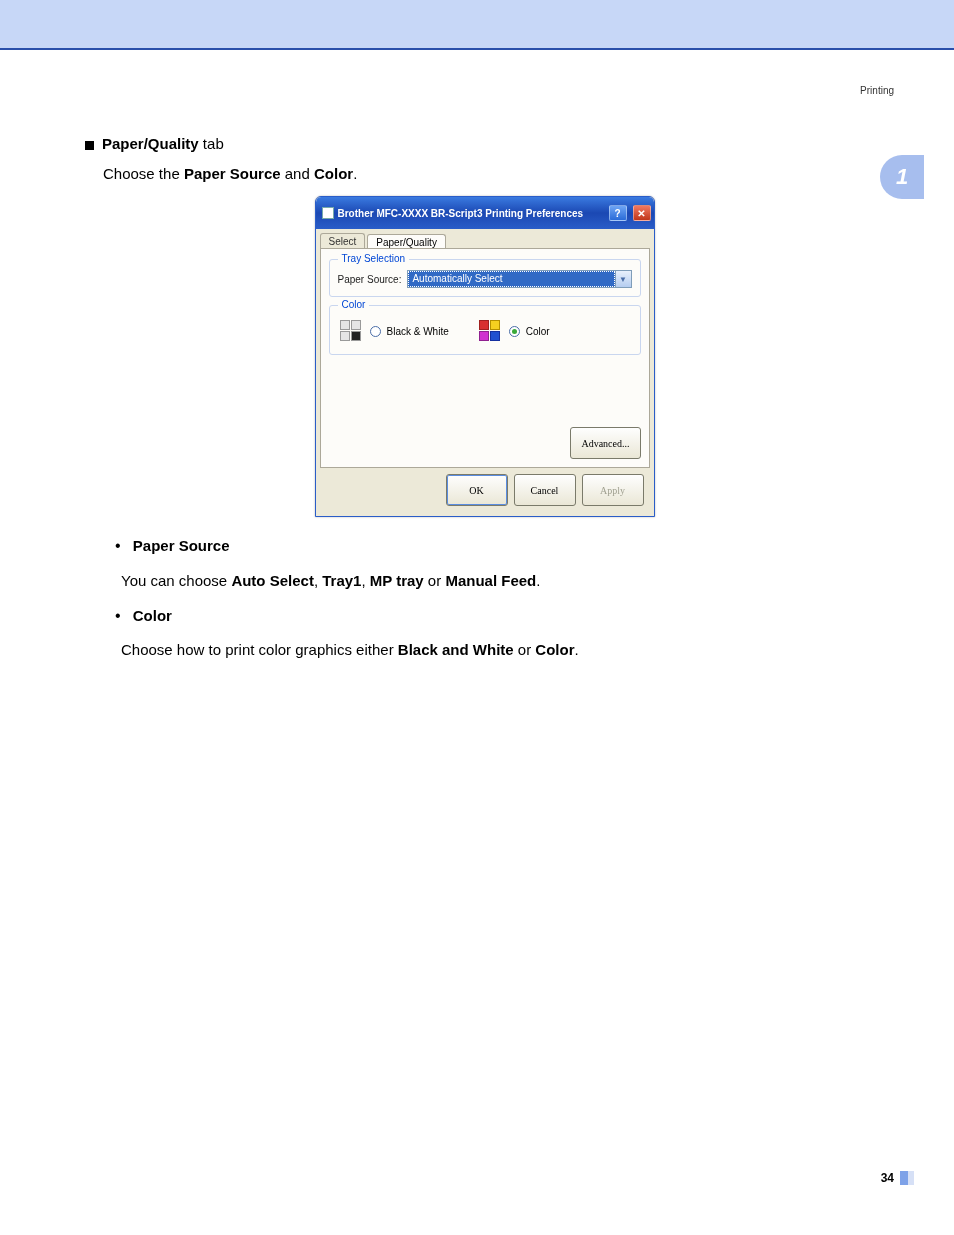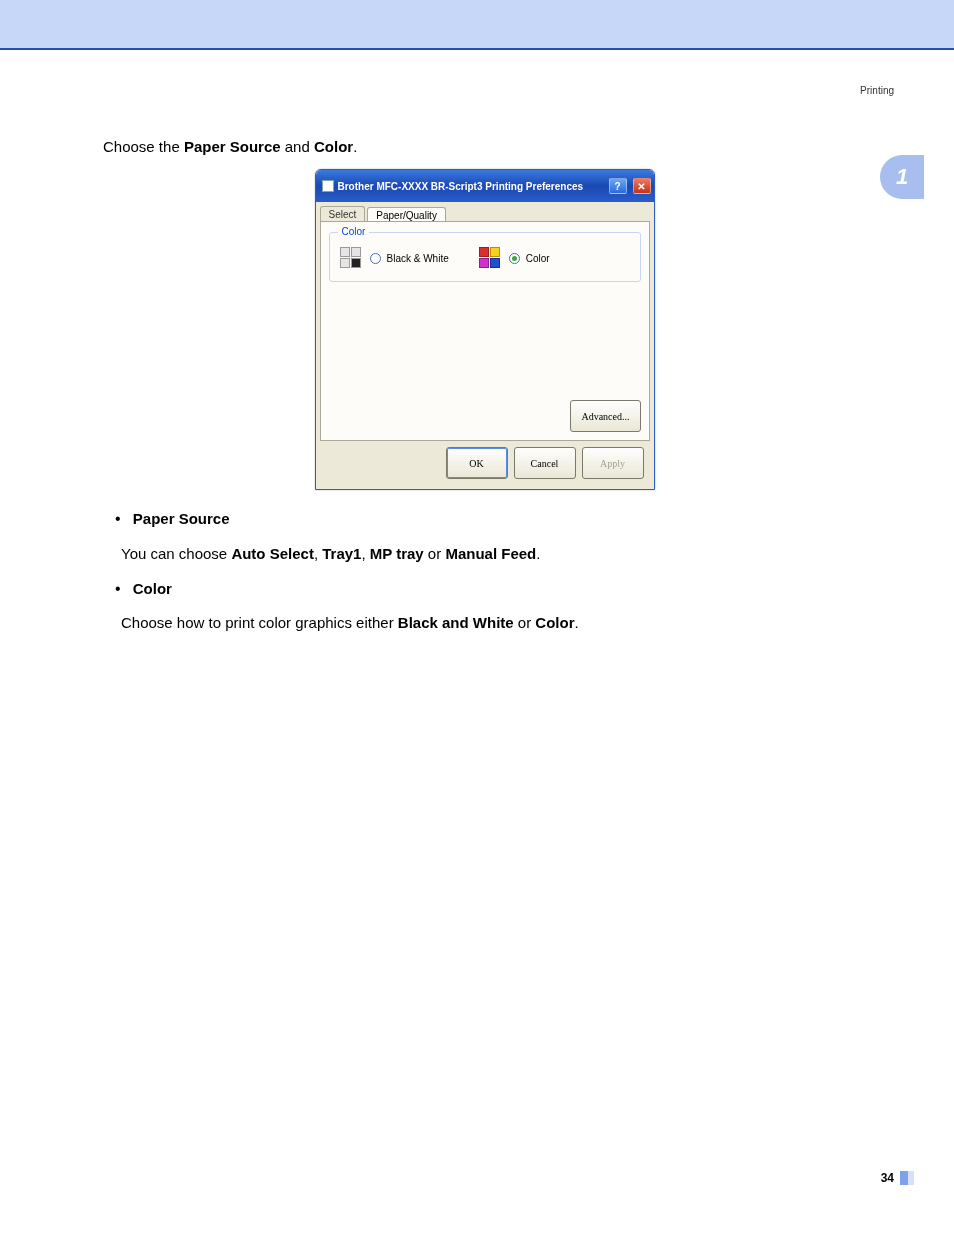--- a/index.html
+++ b/index.html
@@ -300,40 +300,56 @@
 <body>
 
 <div class="top-stripe"></div>
 
 <div class="header-right">Printing</div>
 
 <div class="side-tab">1</div>
 
 <div class="content">
 
+  <div class="bullet-line">
+    <span class="square-bullet"></span>
+    <span>
+      <b>Paper/Quality</b><span> tab</span>
+    </span>
+  </div>
 
   <div class="sub-text">
     <span>Choose the </span><b>Paper Source</b><span> and </span><b>Color</b><span>.</span>
   </div>
 
   <div class="dialog">
     <div class="titlebar">
       <span class="title-icon"></span>
       <span>Brother MFC-XXXX BR-Script3 Printing Preferences</span>
       <span class="title-spacer"></span>
       <span class="win-btn help-btn">?</span>
       <span class="win-btn close-btn">✕</span>
     </div>
     <div class="dlg-body">
       <div class="tab-strip">
         <span class="tab inactive">Select</span>
         <span class="tab active">Paper/Quality</span>
       </div>
       <div class="tab-panel">
 
+        <div class="group">
+          <div class="group-title">Tray Selection</div>
+          <div class="row">
+            <span class="lbl">Paper Source:</span>
+            <div class="combo">
+              <div class="combo-sel">Automatically Select</div>
+              <div class="combo-arrow">▼</div>
+            </div>
+          </div>
+        </div>
 
         <div class="group">
           <div class="group-title">Color</div>
           <div class="radio-row">
             <div class="radio-opt">
               <span class="swatch bw-swatch">
                   <span></span>
                   <span></span>
                   <span></span>
                   <span></span>

